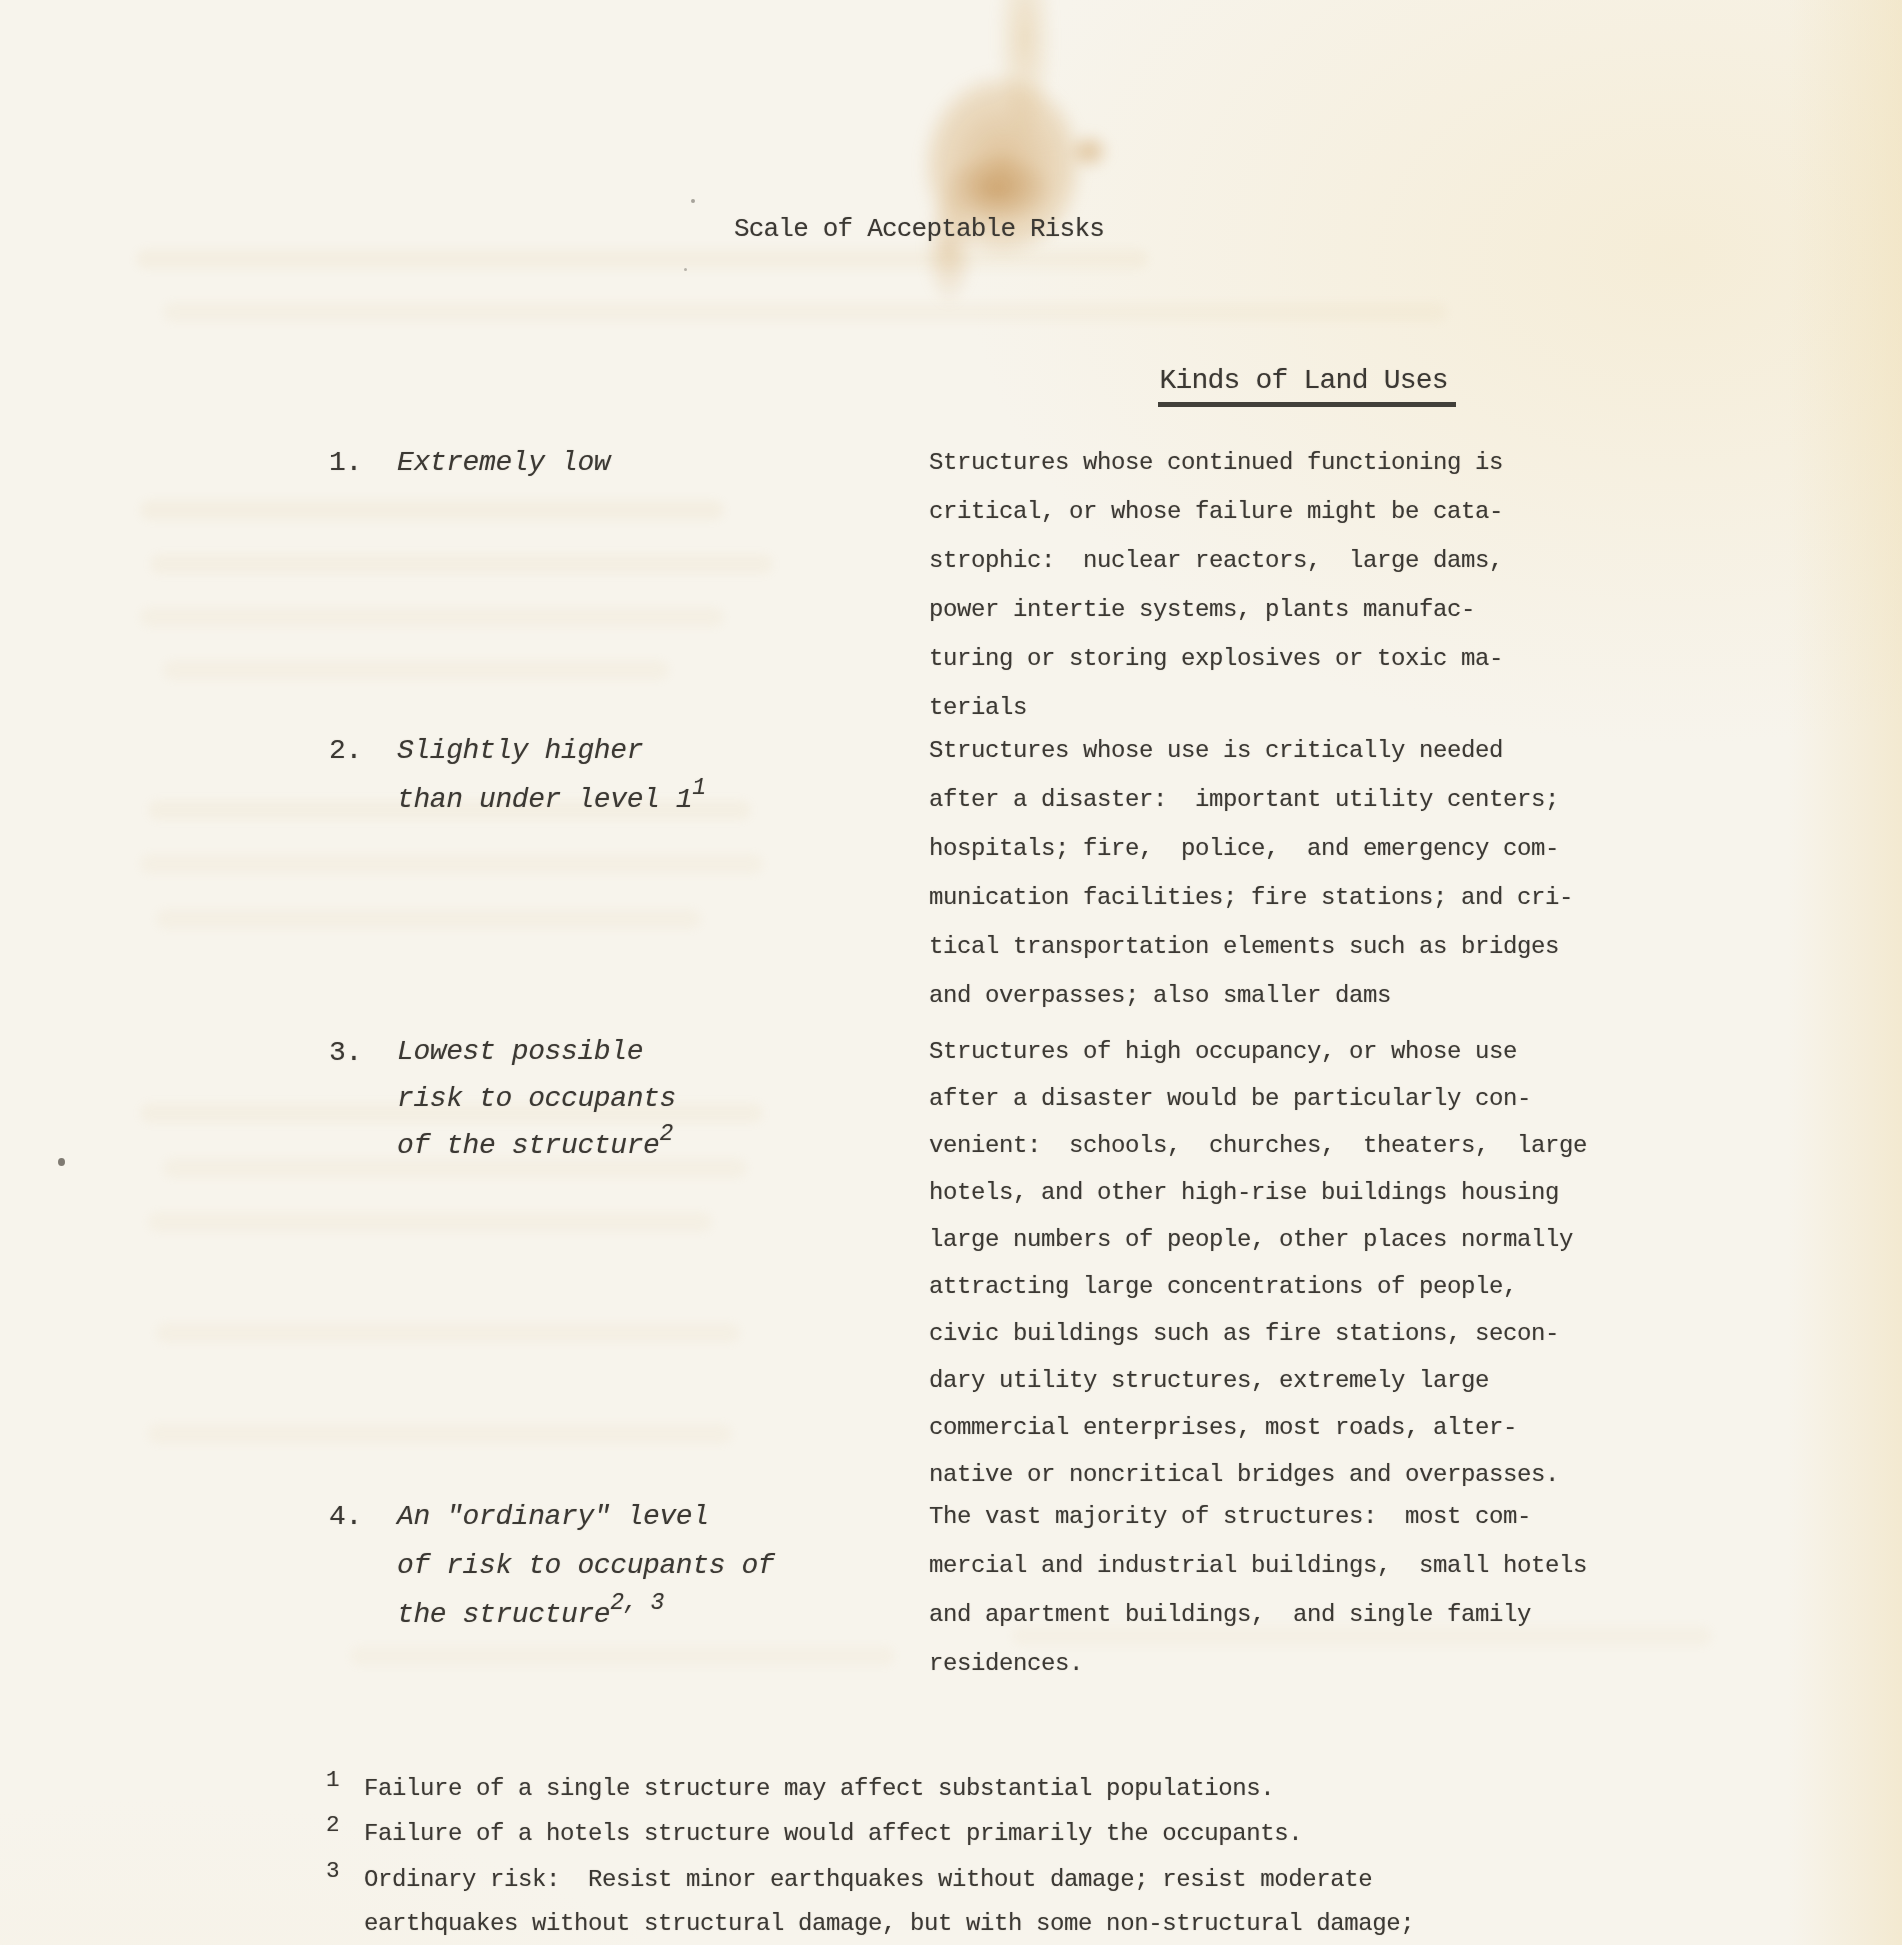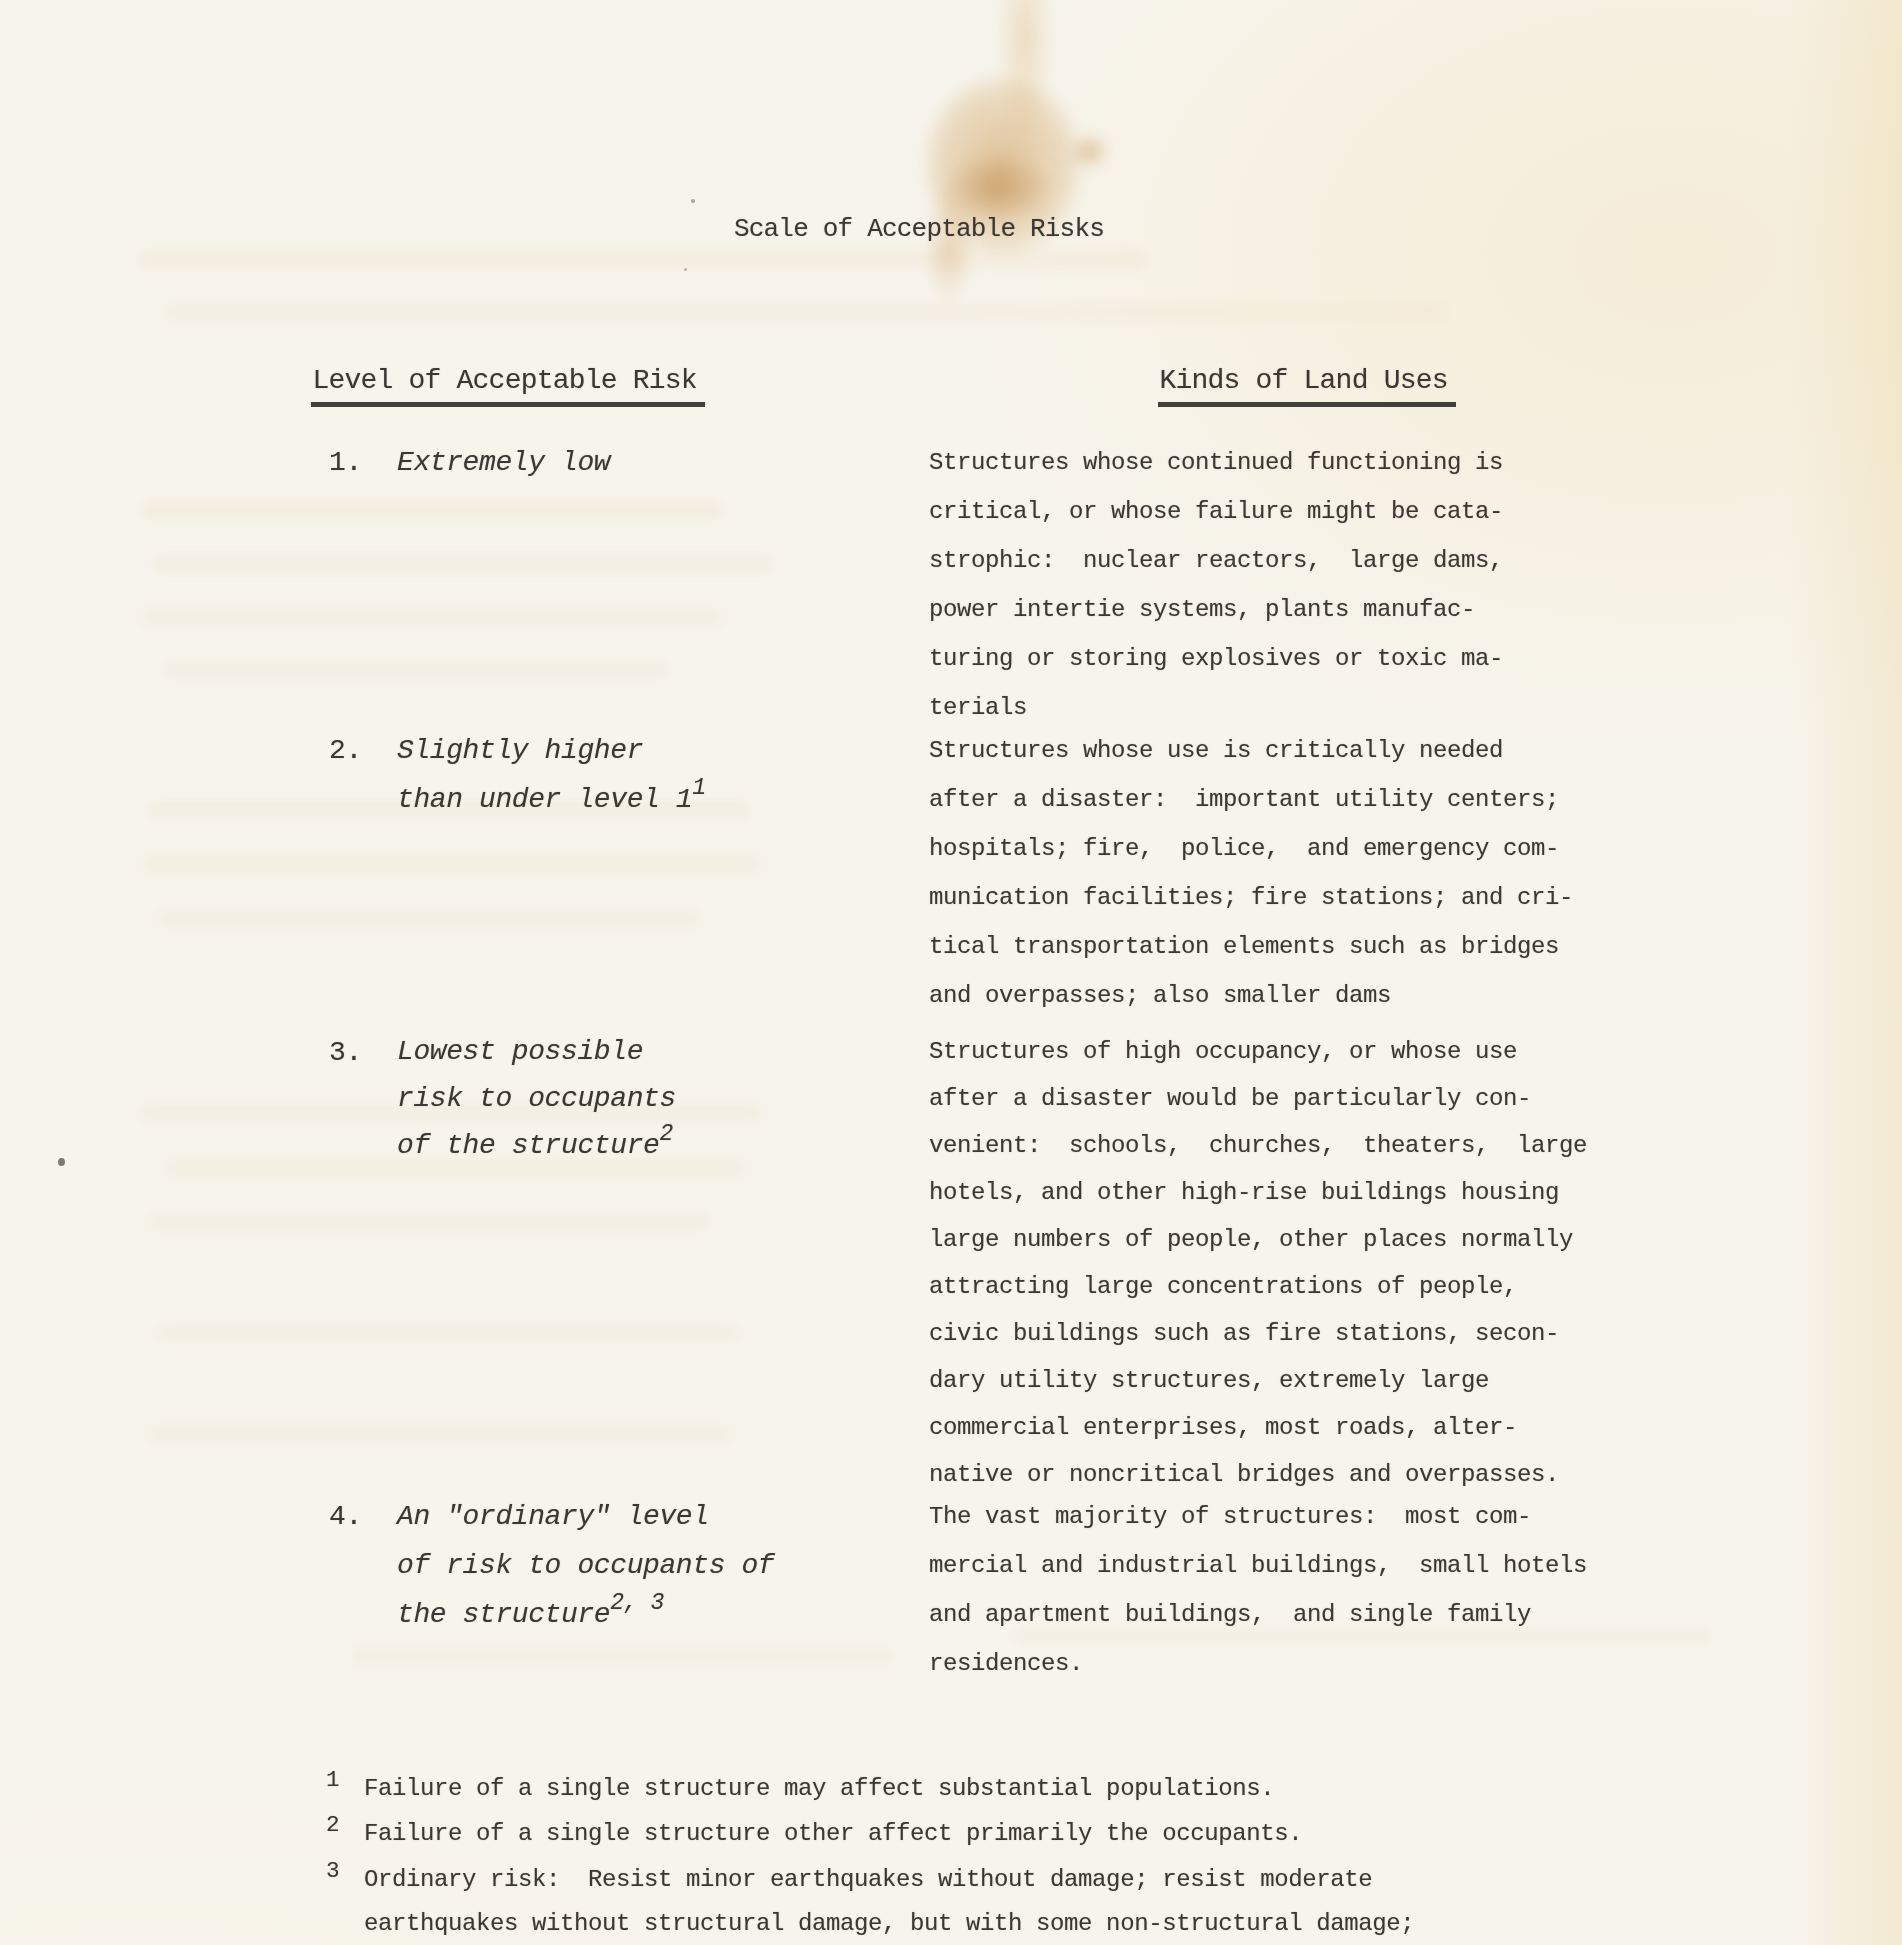--- a/index.html
+++ b/index.html
@@ -83,21 +83,20 @@
   <div class="ghost" style="left:156px;top:1323px;width:584px;opacity:.08"></div>
   <div class="ghost" style="left:148px;top:1424px;width:584px;opacity:.08"></div>
   <div class="ghost" style="left:1012px;top:1626px;width:700px;opacity:.07"></div>
   <div class="ghost" style="left:350px;top:1646px;width:545px;opacity:.07"></div>
   <div class="speck" style="left:58px;top:1158px;width:7px;height:7.8px;opacity:.75"></div>
   <div class="speck" style="left:691px;top:199px;width:3.9px;height:3.9px;opacity:.5"></div>
   <div class="speck" style="left:684px;top:268px;width:3.1px;height:3.1px;opacity:.4"></div>
 
   <div class="title txt">Scale of Acceptable Risks</div>
 
-  <div class="hdr hdr1 txt">Level of Acceptable Risk</div>
   <div class="hdr hdr2 txt">Kinds of Land Uses</div>
 
   <div class="row txt" style="top:438px">
     <span class="num">1.</span>
     <div class="label"><span class="pre">Extremely low</span><sup class="lsup"></sup></div>
     <div class="uses">Structures whose continued functioning is
 critical, or whose failure might be cata-
 strophic:  nuclear reactors,  large dams,
 power intertie systems, plants manufac-
 turing or storing explosives or toxic ma-
@@ -143,21 +142,21 @@
 and apartment buildings,  and single family
 residences.</div>
   </div>
 
   <div class="fn txt" style="top:1767px">
     <span class="fnmark">1</span>
     <div class="fntext">Failure of a single structure may affect substantial populations.</div>
   </div>
   <div class="fn txt" style="top:1812px">
     <span class="fnmark">2</span>
-    <div class="fntext">Failure of a single structure other affect primarily the occupants.</div>
+    <div class="fntext">Failure of a hotels structure would affect primarily the occupants.</div>
   </div>
   <div class="fn txt" style="top:1858px">
     <span class="fnmark">3</span>
     <div class="fntext">Ordinary risk:  Resist minor earthquakes without damage; resist moderate
 earthquakes without structural damage, but with some non-structural damage;
 resist major earthquakes of the intensity or severity of the strongest experienced
 in California, without collapse, but with some structural as well as nonstructural
 damage.  In most structures, it is expected that structural damage, even in a
 major earthquake, could be limited to repairable damage. (Structural Engineers
 Association of California).</div>

